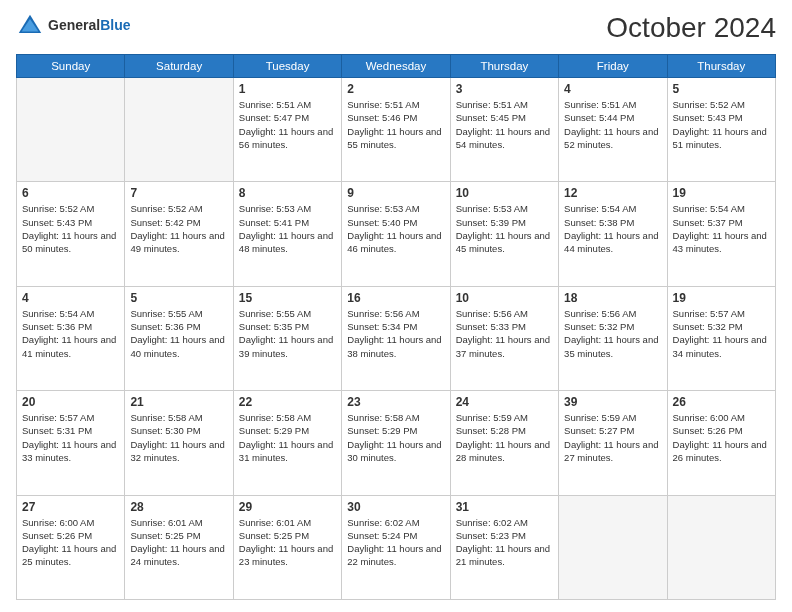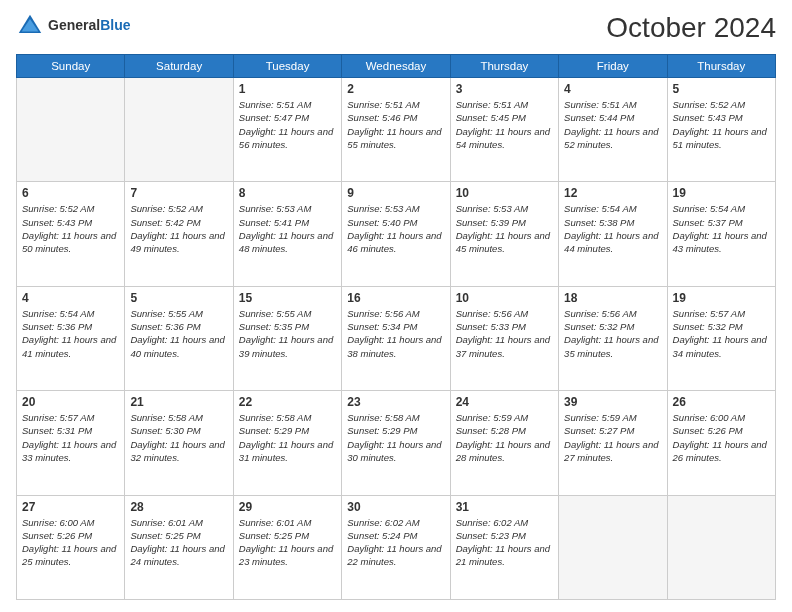--- a/index.html
+++ b/index.html
@@ -90,21 +90,20 @@
       font-size: 12px;
       font-weight: bold;
       color: #333;
       display: block;
       margin-bottom: 2px;
     }
     .day-info {
       font-size: 9.5px;
       color: #333;
       line-height: 1.4;
-      font-style: italic;
     }
   </style>
 </head>
 <body>
 
 <div class="page">
   <div class="header">
     <div class="logo">
       <svg class="logo-icon" viewBox="0 0 40 40">
         <polygon points="20,4 36,30 4,30" fill="#1a6bb5"></polygon>

